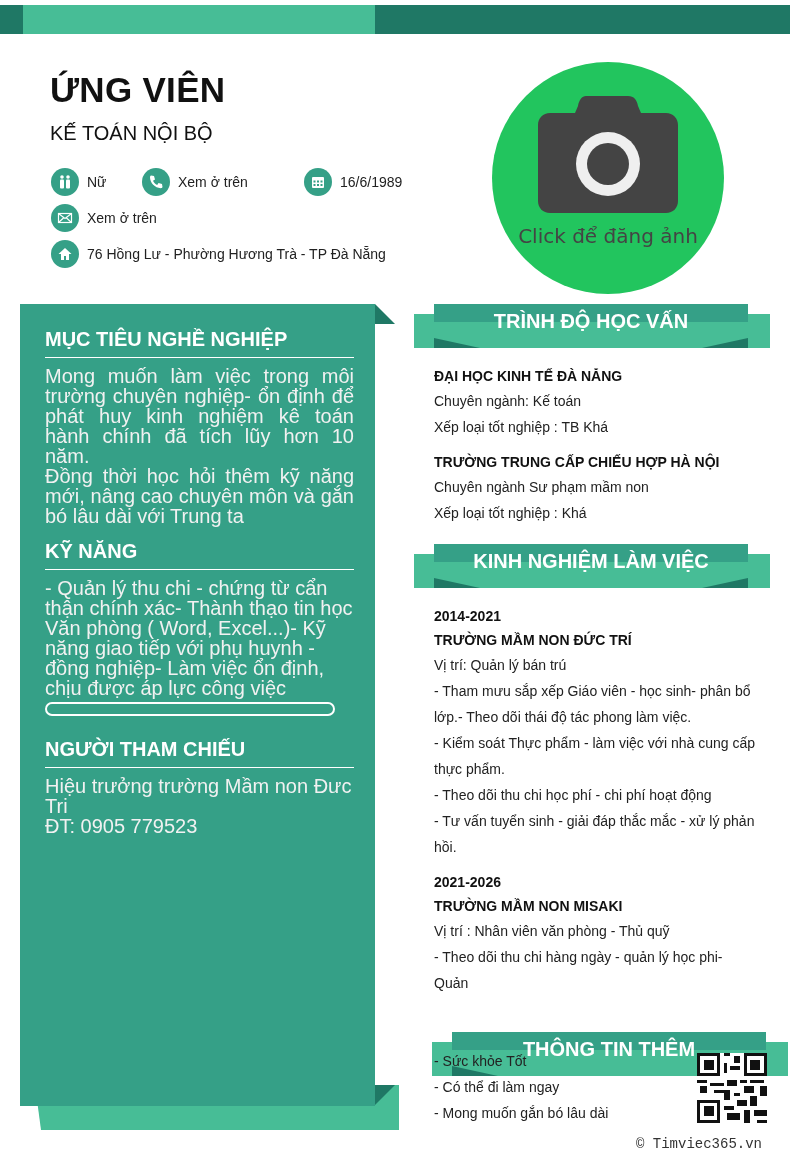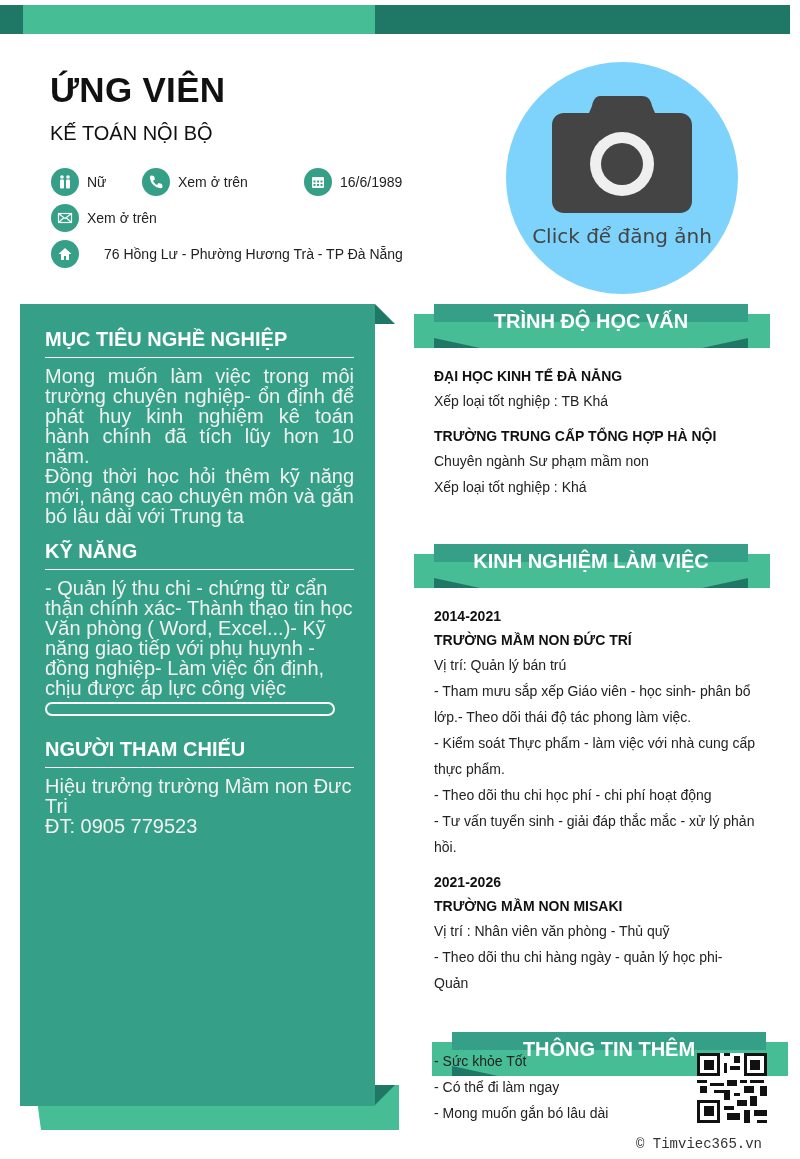--- a/index.html
+++ b/index.html
@@ -9,21 +9,21 @@
   .topbar { position: absolute; left: 0; top: 5px; width: 790px; height: 29px; background: #1f7865; }
   .topbar .light { position: absolute; left: 23px; top: 0; width: 352px; height: 29px; background: #47bd96; }
 
   .name { position: absolute; left: 50px; top: 70px; font-size: 35px; font-weight: bold; color: #111; letter-spacing: 0.3px; }
   .jobtitle { position: absolute; left: 50px; top: 122px; font-size: 20px; font-weight: normal; color: #111; }
 
   .info { position: absolute; display: flex; align-items: center; font-size: 14px; color: #222; }
   .info .ic { width: 28px; height: 28px; border-radius: 50%; background: #35a087; display: flex; align-items: center; justify-content: center; margin-right: 8px; }
   .info .ic svg { width: 16px; height: 16px; fill: #fff; }
 
-  .avatar { position: absolute; left: 506px; top: 62px; width: 232px; height: 232px; border-radius: 50%; background: #7dd3fc; cursor: pointer; }
+  .avatar { position: absolute; left: 492px; top: 62px; width: 232px; height: 232px; border-radius: 50%; background: #22c55e; cursor: pointer; }
   .avatar .cam { position: absolute; left: 46px; top: 34px; }
   .avatar .cap { position: absolute; left: 0; width: 232px; top: 162px; text-align: center; font-size: 20px; color: #444; font-family: "DejaVu Sans", sans-serif; }
 
   
   .lp-back { position: absolute; left: 35px; top: 1085px; width: 364px; height: 45px; background: #47bd96; clip-path: polygon(0 0, 100% 0, 100% 100%, 6px 100%); }
   .lp-fold-bottom { position: absolute; left: 375px; top: 1085px; width: 20px; height: 20px; background: #1f7865; clip-path: polygon(0 100%, 100% 0, 0 0); }
   .lp-fold-top { position: absolute; left: 375px; top: 304px; width: 20px; height: 20px; background: #1f7865; clip-path: polygon(0 0, 100% 100%, 0 100%); }
   .lp { position: absolute; left: 20px; top: 304px; width: 355px; height: 802px; background: #35a087; color: #fff; padding: 24px 21px 0 25px; }
   .lp h2 { font-size: 20px; font-weight: bold; color: #fff; padding-bottom: 6px; border-bottom: 1px solid #fff; margin-bottom: 8px; }
   .lp p { font-size: 20px; line-height: 20px; color: #f1f1f1; }
@@ -90,21 +90,21 @@
 </div>
 <div class="info" style="left:51px;top:204px;">
   <span class="ic">
       <svg viewBox="0 0 16 16">
         <rect x="1.5" y="3.5" width="13" height="9" fill="none" stroke="#fff" stroke-width="1.2"></rect>
         <path d="M1.5 3.5l6.5 5 6.5-5M1.5 12.5l5-4.5M14.5 12.5l-5-4.5" fill="none" stroke="#fff" stroke-width="1.2"></path>
       </svg>
     </span>
   <span>Xem ở trên</span>
 </div>
-<div class="info" style="left:51px;top:240px;gap:17px;">
+<div class="info" style="left:51px;top:240px;">
   <span class="ic">
       <svg viewBox="0 0 16 16">
         <path d="M8 2L1.5 8H4v6h3V10h2v4h3V8h2.5z"></path>
       </svg>
     </span>
   <span>76 Hồng Lư - Phường Hương Trà - TP Đà Nẵng</span>
 </div>
 
 <div class="avatar">
   <svg class="cam" width="140" height="122" viewBox="0 0 140 122">
@@ -138,24 +138,25 @@
 
 <div class="ribbon" style="top:304px;">
   <div class="back"></div>
     <div class="fold-l"></div>
     <div class="fold-r"></div>
   <div class="front">TRÌNH ĐỘ HỌC VẤN</div>
 </div>
 <div class="rc" style="top:364px;">
   <div class="blk">
     <div class="b">ĐẠI HỌC KINH TẾ ĐÀ NẴNG</div>
+    <div>Chuyên ngành: Kế toán</div>
     <div>Xếp loại tốt nghiệp : TB Khá</div>
   </div>
   <div class="blk">
-    <div class="b">TRƯỜNG TRUNG CẤP TỔNG HỢP HÀ NỘI</div>
+    <div class="b">TRƯỜNG TRUNG CẤP CHIẾU HỢP HÀ NỘI</div>
     <div>Chuyên ngành Sư phạm mầm non</div>
     <div>Xếp loại tốt nghiệp : Khá</div>
   </div>
 </div>
 
 <div class="ribbon" style="top:544px;">
   <div class="back"></div>
     <div class="fold-l"></div>
     <div class="fold-r"></div>
   <div class="front">KINH NGHIỆM LÀM VIỆC</div>

